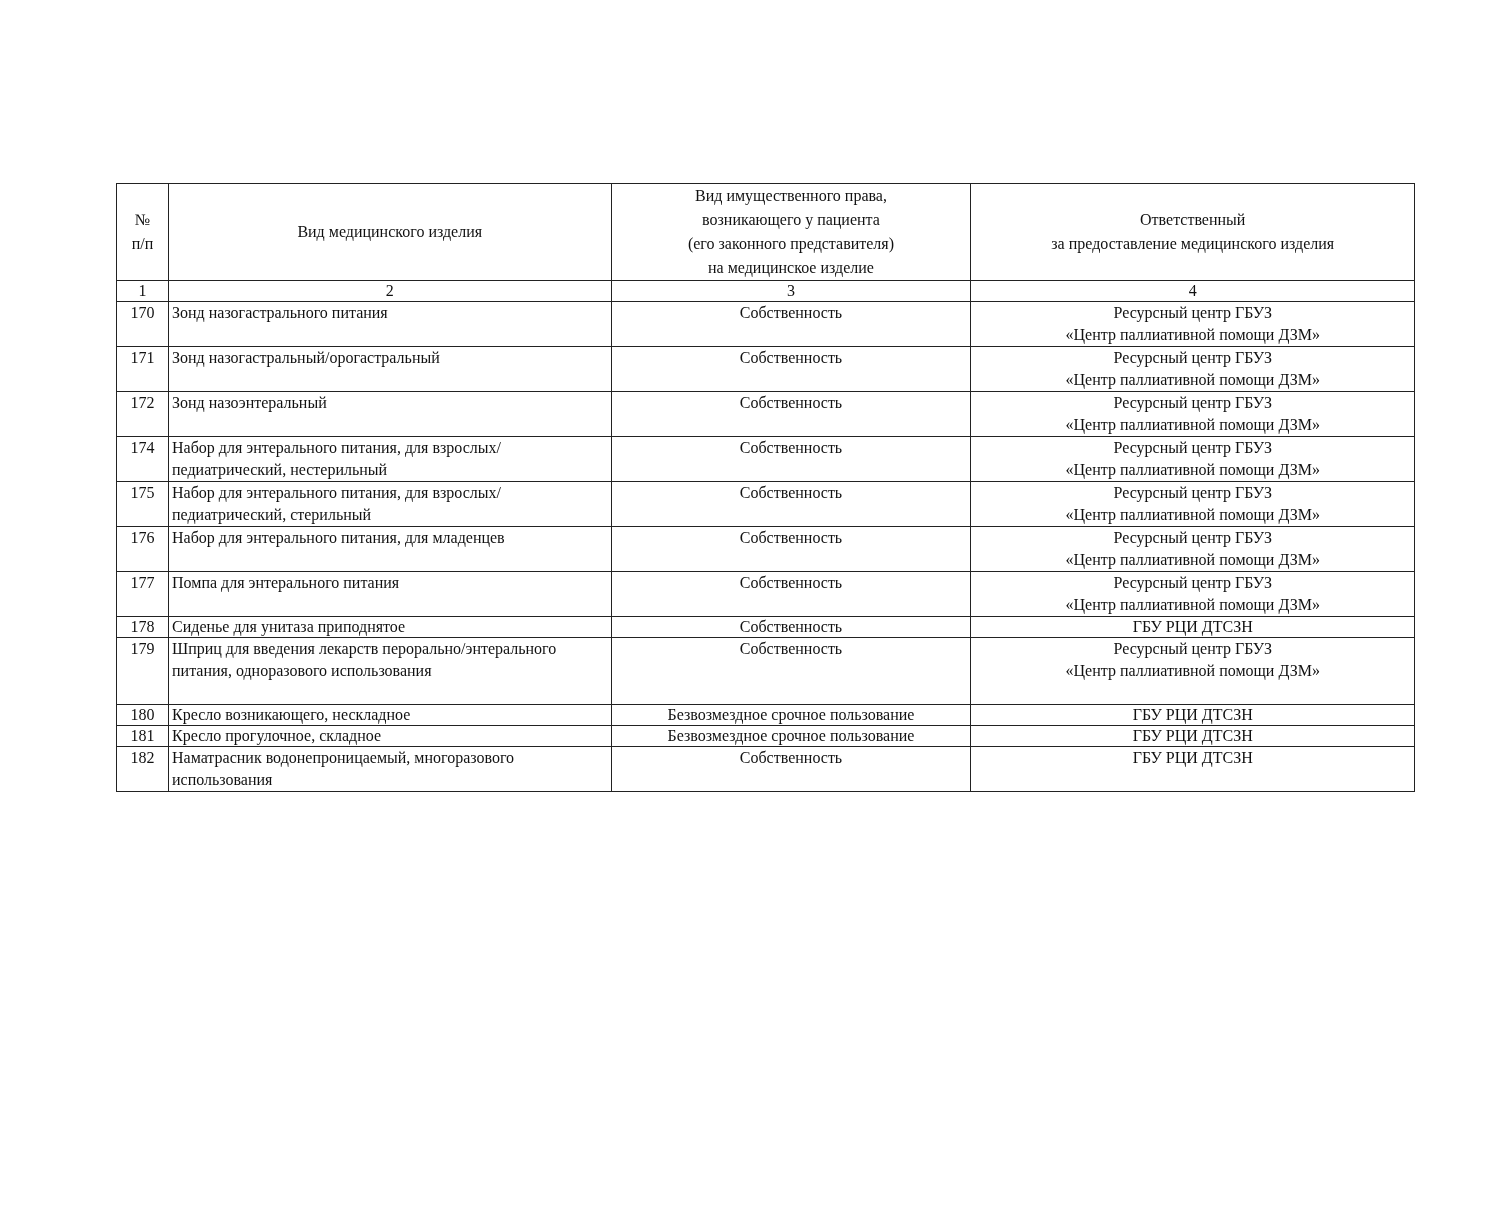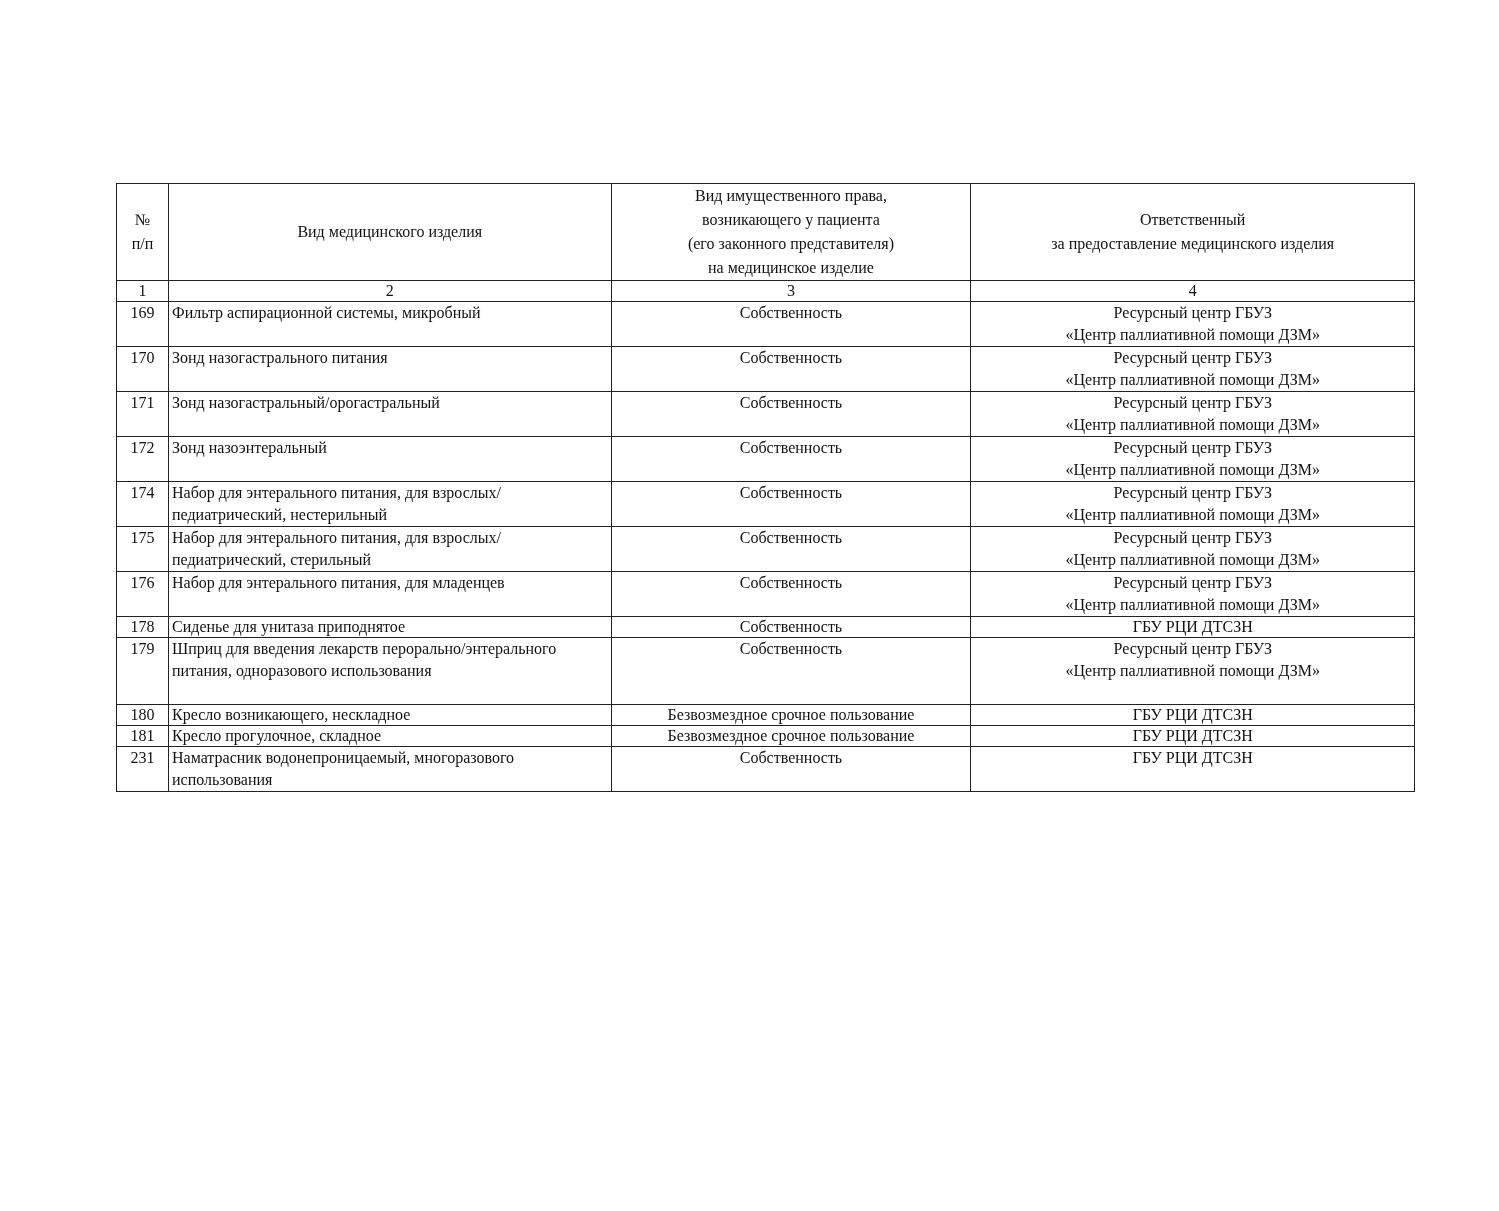--- a/index.html
+++ b/index.html
@@ -50,29 +50,20 @@
     </tr>
     <tr class="nums">
       <td>1</td>
       <td>2</td>
       <td>3</td>
       <td>4</td>
     </tr>
   </thead>
   <tbody id="rows">
       <tr class="r2">
-        <td class="num">169</td>
-        <td>Фильтр аспирационной системы, микробный</td>
-        <td class="center">Собственность</td>
-        <td class="center">
-          <span class="resp-line">Ресурсный центр ГБУЗ</span>
-          <span class="resp-line">«Центр паллиативной помощи ДЗМ»</span>
-        </td>
-      </tr>
-      <tr class="r2">
         <td class="num">170</td>
         <td>Зонд назогастрального питания</td>
         <td class="center">Собственность</td>
         <td class="center">
           <span class="resp-line">Ресурсный центр ГБУЗ</span>
           <span class="resp-line">«Центр паллиативной помощи ДЗМ»</span>
         </td>
       </tr>
       <tr class="r2">
         <td class="num">171</td>
@@ -112,20 +103,29 @@
       </tr>
       <tr class="r2">
         <td class="num">176</td>
         <td>Набор для энтерального питания, для младенцев</td>
         <td class="center">Собственность</td>
         <td class="center">
           <span class="resp-line">Ресурсный центр ГБУЗ</span>
           <span class="resp-line">«Центр паллиативной помощи ДЗМ»</span>
         </td>
       </tr>
+      <tr class="r2">
+        <td class="num">177</td>
+        <td>Помпа для энтерального питания</td>
+        <td class="center">Собственность</td>
+        <td class="center">
+          <span class="resp-line">Ресурсный центр ГБУЗ</span>
+          <span class="resp-line">«Центр паллиативной помощи ДЗМ»</span>
+        </td>
+      </tr>
       <tr class="r1">
         <td class="num">178</td>
         <td>Сиденье для унитаза приподнятое</td>
         <td class="center">Собственность</td>
         <td class="center">
           <span class="resp-line">ГБУ РЦИ ДТСЗН</span>
         </td>
       </tr>
       <tr class="r3">
         <td class="num">179</td>
@@ -146,21 +146,21 @@
       </tr>
       <tr class="r1">
         <td class="num">181</td>
         <td>Кресло прогулочное, складное</td>
         <td class="center">Безвозмездное срочное пользование</td>
         <td class="center">
           <span class="resp-line">ГБУ РЦИ ДТСЗН</span>
         </td>
       </tr>
       <tr class="r2">
-        <td class="num">231</td>
+        <td class="num">182</td>
         <td>Наматрасник водонепроницаемый, многоразового использования</td>
         <td class="center">Собственность</td>
         <td class="center">
           <span class="resp-line">ГБУ РЦИ ДТСЗН</span>
         </td>
       </tr>
     </tbody>
 </table>
 
 </body></html>

